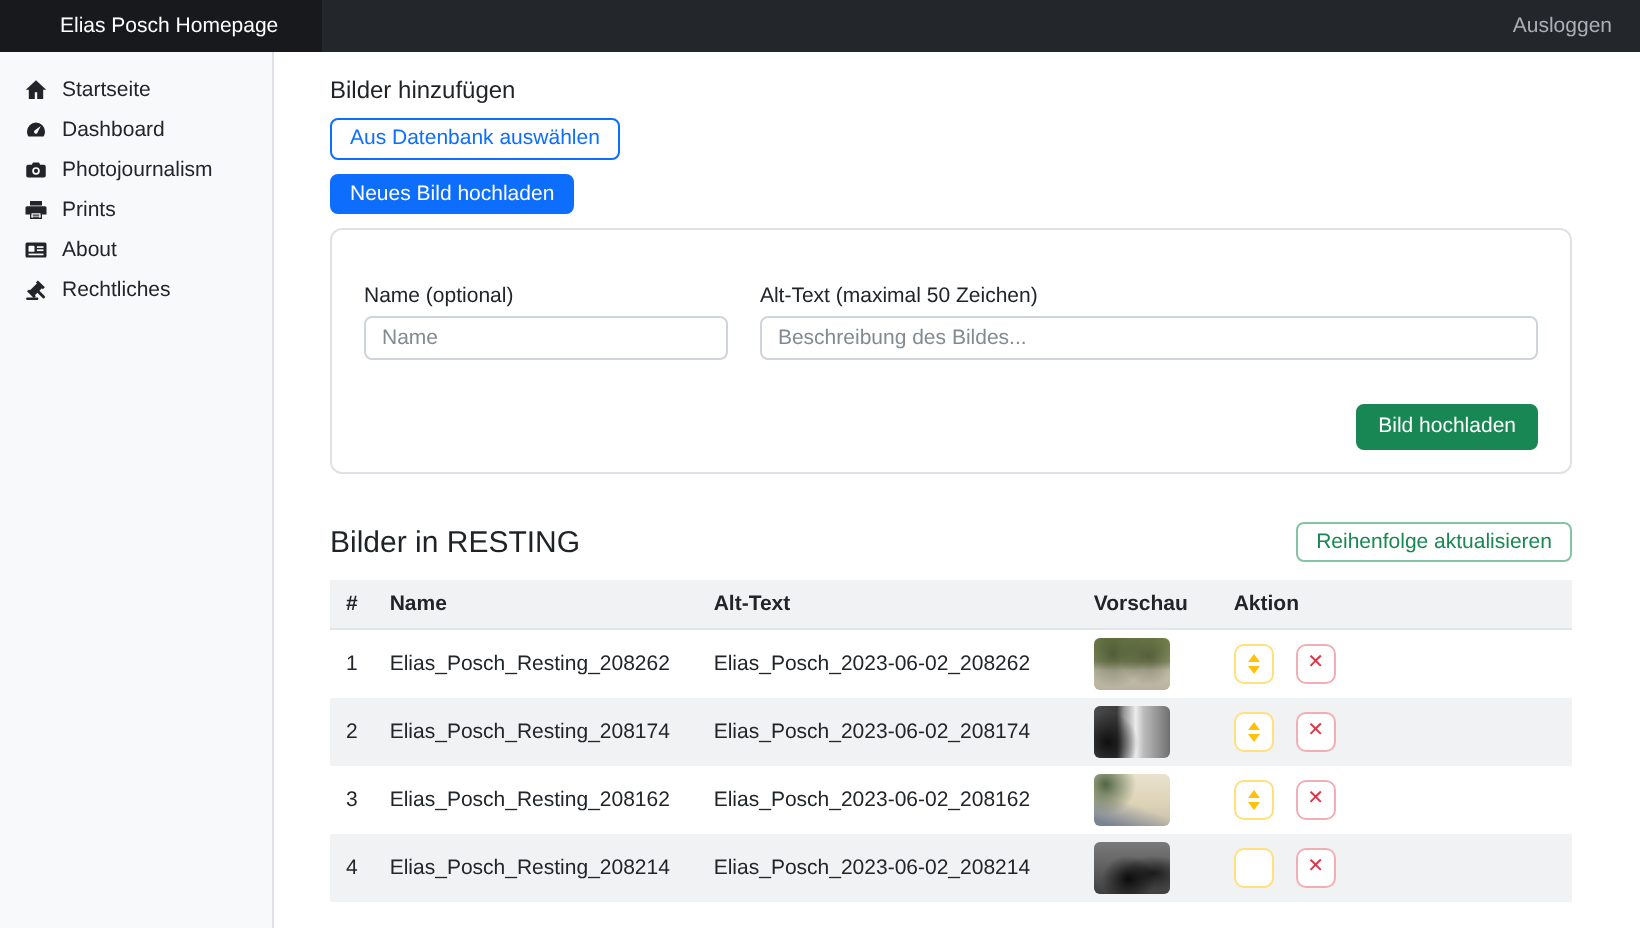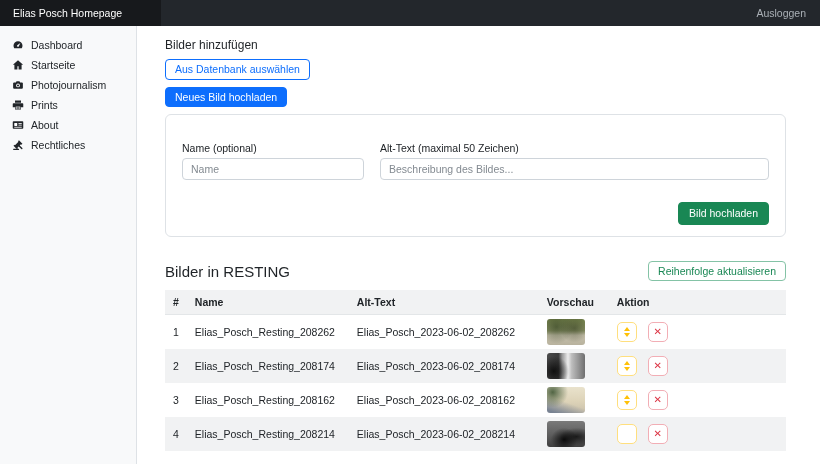--- a/index.html
+++ b/index.html
@@ -3,21 +3,21 @@
 <meta charset="utf-8">
 <style>
   * { margin:0; padding:0; box-sizing:border-box; }
   html,body { width:820px; height:464px; overflow:hidden;
     font-family:"Liberation Sans","DejaVu Sans",sans-serif;
     font-size:10.5px; color:#212529; background:#fff; }
 
   
   .navbar { display:flex; height:26px; width:100%; }
   .navbar-brand-block { width:161px; background:#17191c; display:flex;
-    align-items:center; padding-left:13px; }
+    align-items:center; padding-left:30px; }
   .navbar-brand { color:#ffffff; font-size:10.5px; white-space:nowrap; }
   .navbar-rest { flex:1; background:#23272c; display:flex; align-items:center;
     justify-content:flex-end; padding-right:14px; }
   .logout-link { color:#aab0b6; font-size:10.5px; cursor:pointer; text-decoration:none; }
 
   
   .shell { display:flex; height:438px; }
   .sidebar { width:137px; background:#f8f9fa; border-right:1px solid #dee2e6;
     padding-top:9px; flex-shrink:0; }
   .side-item { display:flex; align-items:center; gap:7px; padding:4px 0 4px 11px;
@@ -100,33 +100,33 @@
   </div>
 </div>
 
 <div class="shell">
 
   <div class="sidebar">
 
     <div class="side-item">
       <span class="icn">
         <svg viewBox="0 0 16 16">
+            <path d="M8 1.5 1.2 7.8h2v6.2h4V9.5h1.6V14h4V7.8h2z"></path>
+          </svg>
+      </span>
+      <span class="side-label">Startseite</span>
+    </div>
+
+    <div class="side-item">
+      <span class="icn">
+        <svg viewBox="0 0 16 16">
             <path d="M8 3a6 6 0 0 0-6 6c0 1.3.4 2.4 1 3.3h10c.6-.9 1-2 1-3.3a6 6 0 0 0-6-6zm1 7a1.3 1.3 0 0 1-2-1.7l4.2-3-2.3 4.6z"></path>
           </svg>
       </span>
       <span class="side-label">Dashboard</span>
-    </div>
-
-    <div class="side-item">
-      <span class="icn">
-        <svg viewBox="0 0 16 16">
-            <path d="M8 1.5 1.2 7.8h2v6.2h4V9.5h1.6V14h4V7.8h2z"></path>
-          </svg>
-      </span>
-      <span class="side-label">Startseite</span>
     </div>
 
 
     <div class="side-item">
       <span class="icn">
         <svg viewBox="0 0 16 16">
             <path d="M6 3 5.2 4.5H2.8A1.3 1.3 0 0 0 1.5 5.8v6A1.3 1.3 0 0 0 2.8 13h10.4a1.3 1.3 0 0 0 1.3-1.2v-6a1.3 1.3 0 0 0-1.3-1.3h-2.4L10 3z"></path>
             <circle cx="8" cy="8.6" r="2.5" fill="#fff"></circle>
             <circle cx="8" cy="8.6" r="1.4"></circle>
           </svg>

